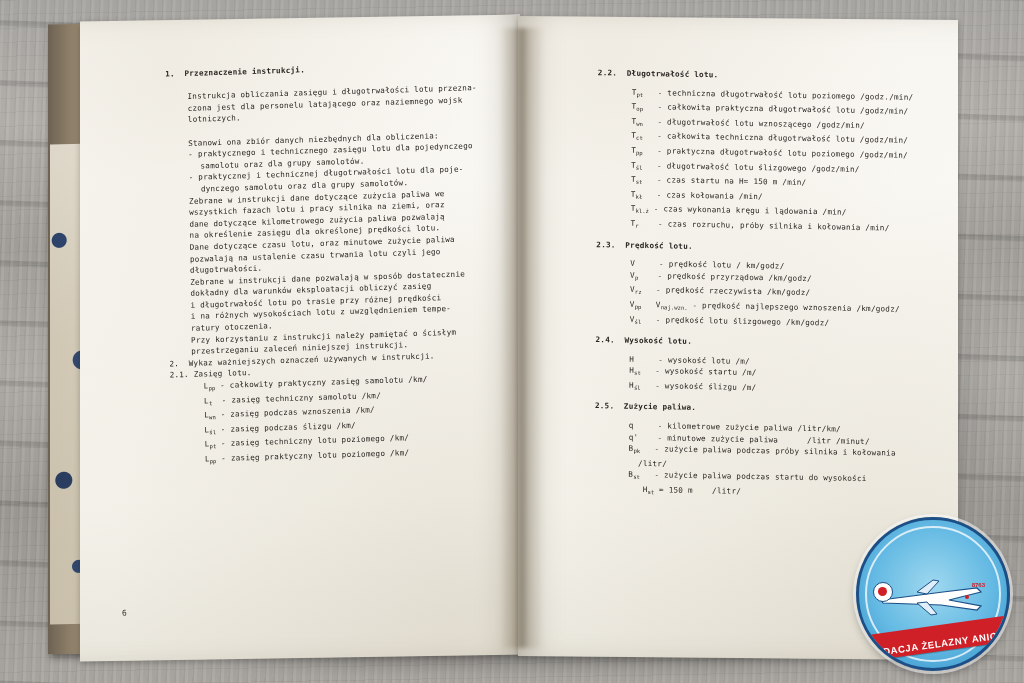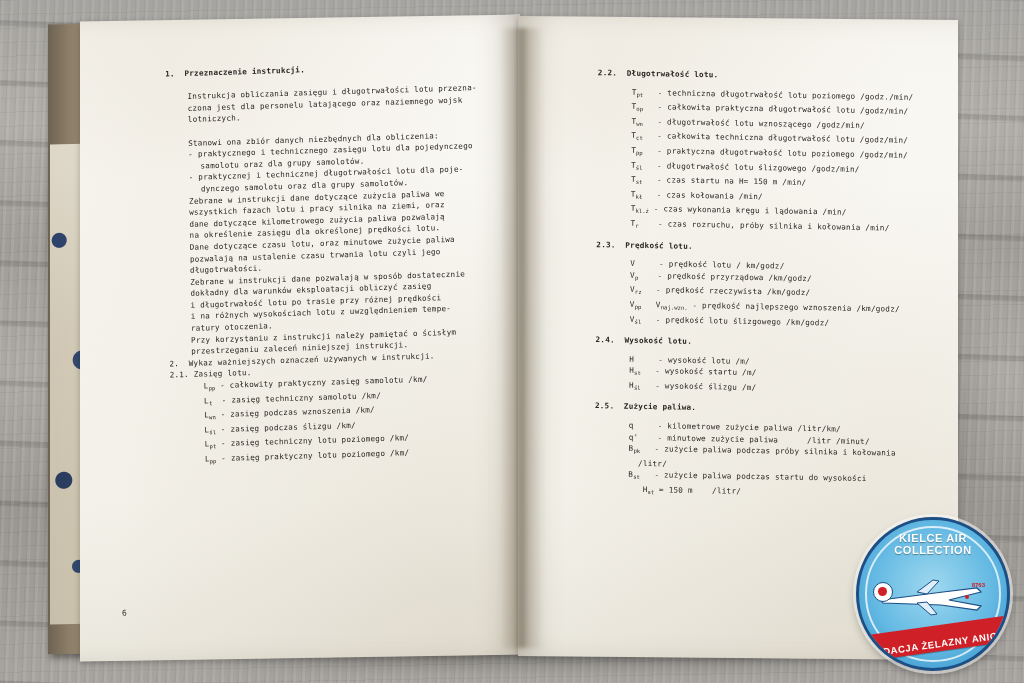--- a/index.html
+++ b/index.html
@@ -184,21 +184,20 @@
     <div class="page page-right">
       <div class="page-tone"></div>
       <div class="txt col-right" id="right-text"><span class="ln head">2.2.  Długotrwałość lotu.</span><span class="blank"></span><span class="ln ind2">T<span class="sub">pt</span>   - techniczna długotrwałość lotu poziomego /godz./min/</span><span class="ln ind2">T<span class="sub">op</span>   - całkowita praktyczna długotrwałość lotu /godz/min/</span><span class="ln ind2">T<span class="sub">wn</span>   - długotrwałość lotu wznoszącego /godz/min/</span><span class="ln ind2">T<span class="sub">ct</span>   - całkowita techniczna długotrwałość lotu /godz/min/</span><span class="ln ind2">T<span class="sub">pp</span>   - praktyczna długotrwałość lotu poziomego /godz/min/</span><span class="ln ind2">T<span class="sub">śl</span>   - długotrwałość lotu ślizgowego /godz/min/</span><span class="ln ind2">T<span class="sub">st</span>   - czas startu na H= 150 m /min/</span><span class="ln ind2">T<span class="sub">kł</span>   - czas kołowania /min/</span><span class="ln ind2">T<span class="sub">kl.ż</span> - czas wykonania kręgu i lądowania /min/</span><span class="ln ind2">T<span class="sub">r</span>    - czas rozruchu, próby silnika i kołowania /min/</span><span class="blank"></span><span class="ln head">2.3.  Prędkość lotu.</span><span class="blank"></span><span class="ln ind2">V     - prędkość lotu / km/godz/</span><span class="ln ind2">V<span class="sub">p</span>    - prędkość przyrządowa /km/godz/</span><span class="ln ind2">V<span class="sub">rz</span>   - prędkość rzeczywista /km/godz/</span><span class="ln ind2">V<span class="sub">pp</span>   V<span class="sub">naj.wzn.</span> - prędkość najlepszego wznoszenia /km/godz/</span><span class="ln ind2">V<span class="sub">śl</span>   - prędkość lotu ślizgowego /km/godz/</span><span class="blank"></span><span class="ln head">2.4.  Wysokość lotu.</span><span class="blank"></span><span class="ln ind2">H     - wysokość lotu /m/</span><span class="ln ind2">H<span class="sub">st</span>   - wysokość startu /m/</span><span class="ln ind2">H<span class="sub">śl</span>   - wysokość ślizgu /m/</span><span class="blank"></span><span class="ln head">2.5.  Zużycie paliwa.</span><span class="blank"></span><span class="ln ind2">q     - kilometrowe zużycie paliwa /litr/km/</span><span class="ln ind2">q'    - minutowe zużycie paliwa      /litr /minut/</span><span class="ln ind2">B<span class="sub">pk</span>   - zużycie paliwa podczas próby silnika i kołowania</span><span class="ln ind2">  /litr/</span><span class="ln ind2">B<span class="sub">st</span>   - zużycie paliwa podczas startu do wysokości</span><span class="ln ind2">   H<span class="sub">st</span> = 150 m    /litr/</span><span class="blank"></span></div>
     </div>
 
     <div class="gutter"></div>
   </div>
 
   <div class="badge">
     <div class="ring"></div>
-    <div class="badge-top-text">KIELCE AIR COLLECTION</div>
     <svg class="jet" viewBox="0 0 112 40">
       <path d="M4 22 L66 14 L100 10 L104 14 L72 22 L104 28 L100 32 L64 27 L6 25 Z" fill="#ffffff" stroke="#1c4f86" stroke-width="1.2"></path>
       <path d="M40 14 L56 2 L62 3 L50 16 Z" fill="#dfeef8" stroke="#1c4f86" stroke-width="1"></path>
       <path d="M40 25 L54 37 L60 36 L50 24 Z" fill="#dfeef8" stroke="#1c4f86" stroke-width="1"></path>
       <circle cx="90" cy="19" r="2" fill="#cf2027"></circle>
     </svg>
     <div class="emblem"></div>
     <div class="tailnum">8763</div>
     <div class="band"></div>
     <div class="badge-bottom-text">FUNDACJA ŻELAZNY ANIOŁ</div>

